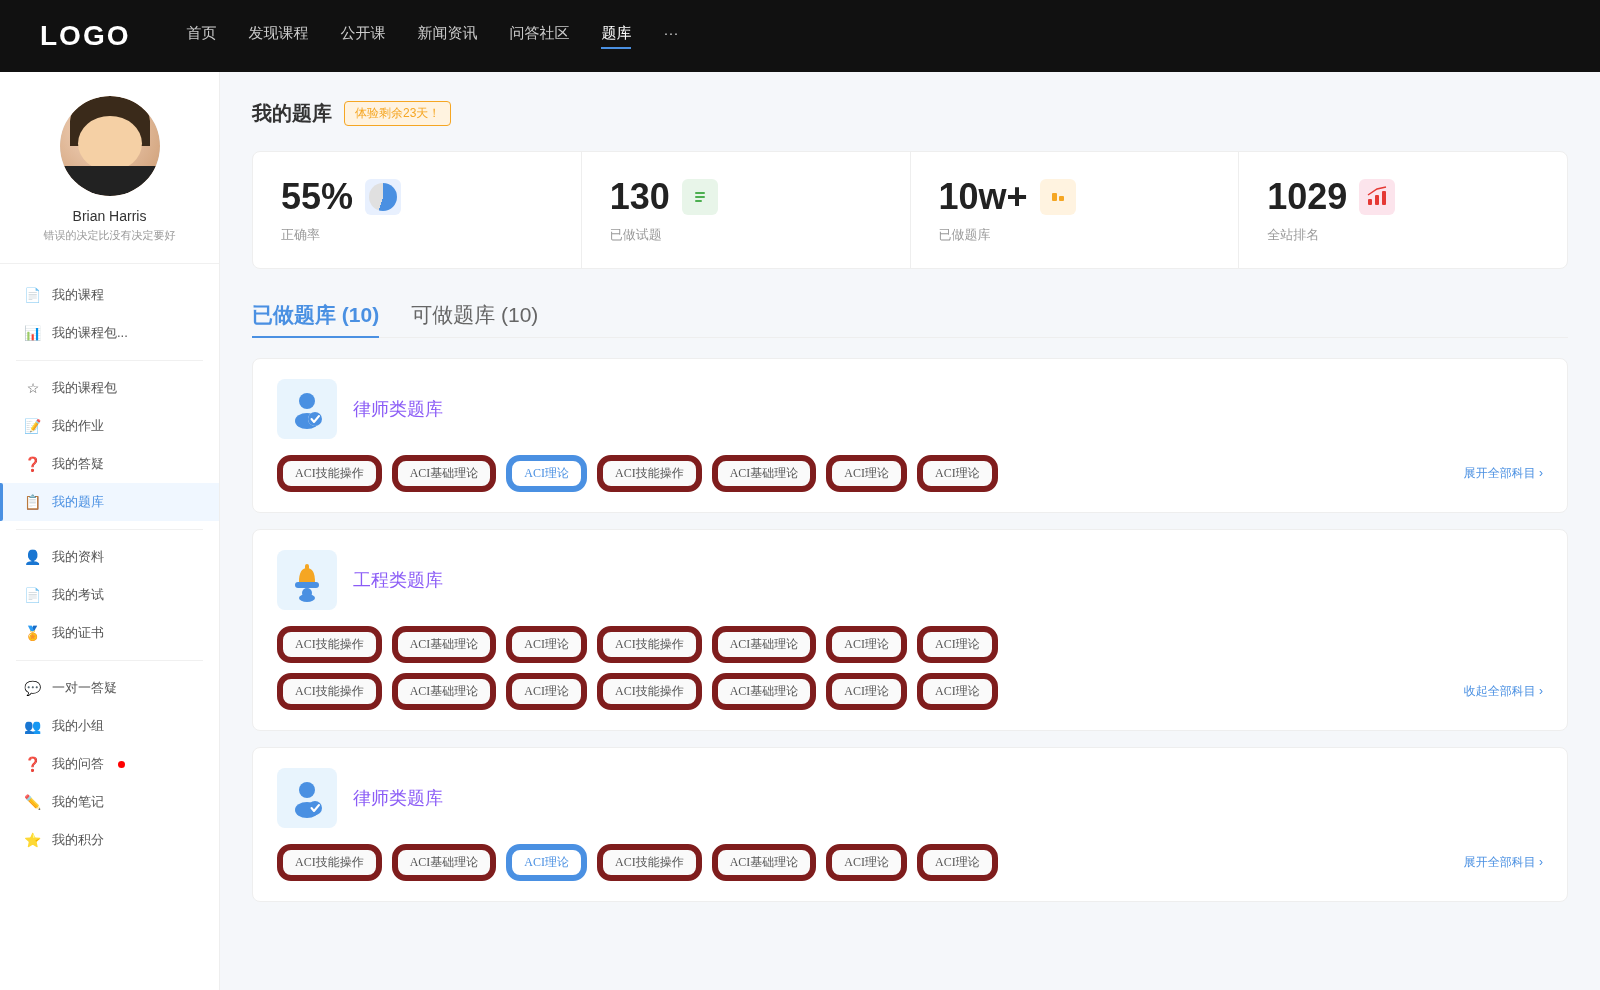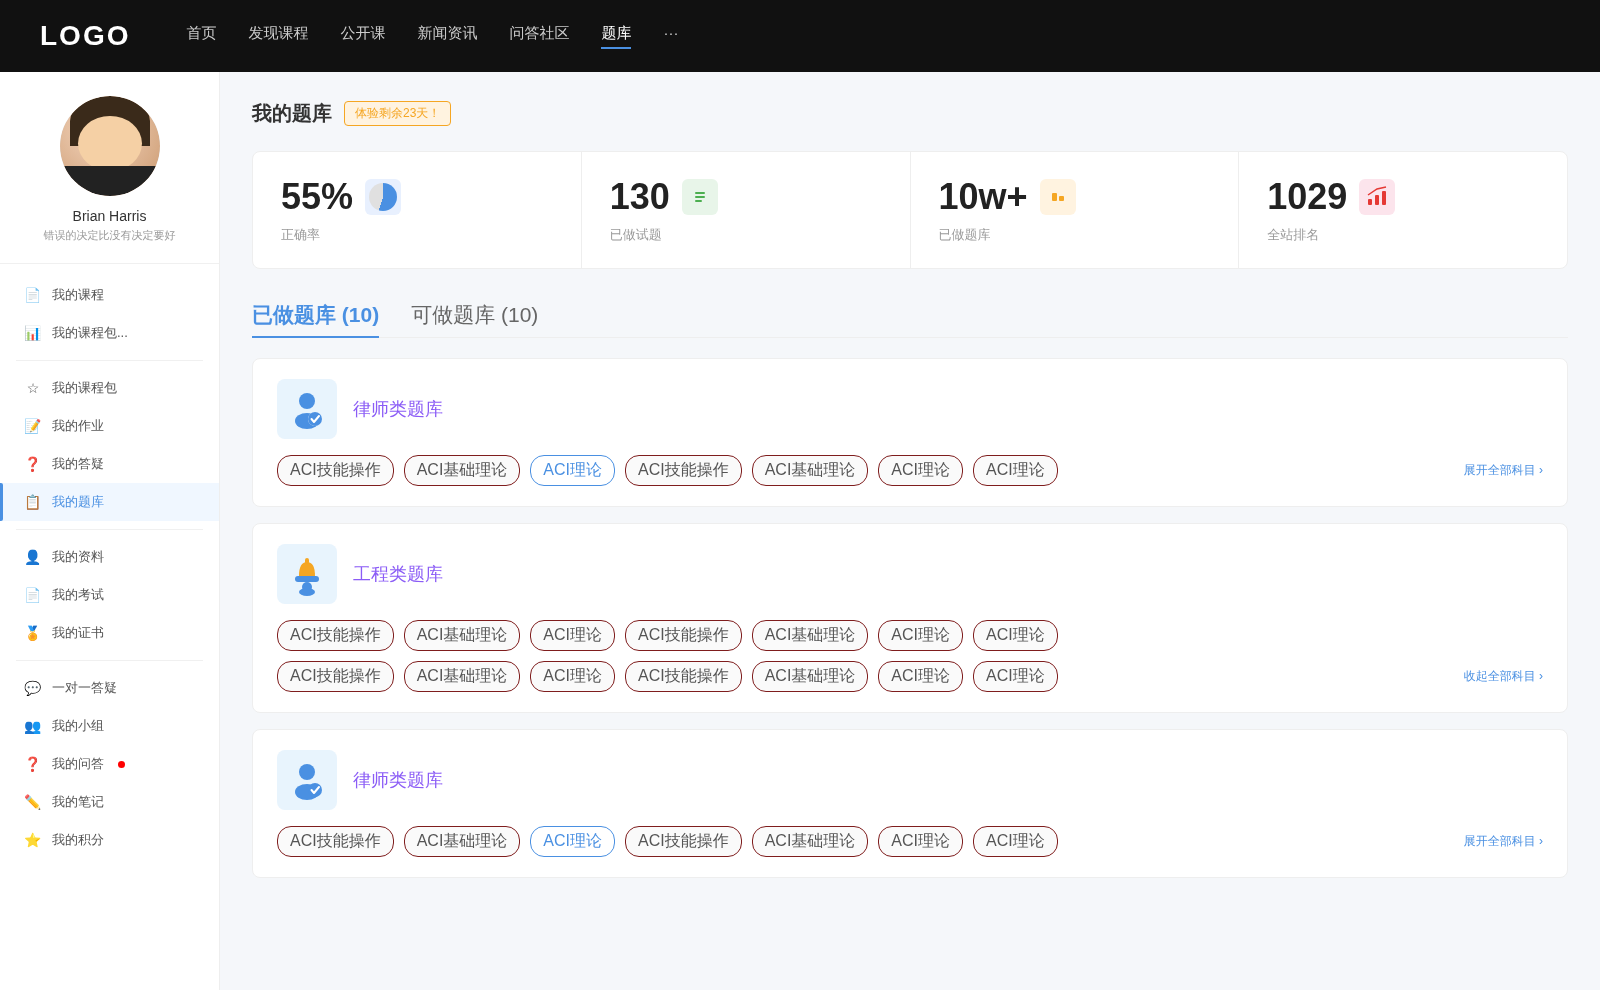--- a/index.html
+++ b/index.html
@@ -62,21 +62,21 @@
     .tabs { display: flex; gap: 32px; margin-bottom: 20px; border-bottom: 1px solid #eee; }
     .tab { padding: 8px 0; font-size: 21px; cursor: pointer; color: #666; position: relative; }
     .tab.active { color: #4a90e2; font-weight: 600; }
     .tab.active::after { content: ''; position: absolute; bottom: -1px; left: 0; right: 0; height: 2px; background: #4a90e2; }
 
     
     .bank-card { background: #fff; border-radius: 8px; padding: 20px 24px; margin-bottom: 16px; border: 1px solid #eee; }
     .bank-header { display: flex; align-items: center; gap: 16px; margin-bottom: 16px; }
     .bank-icon { width: 60px; height: 60px; background: #e8f4fd; border-radius: 8px; display: flex; align-items: center; justify-content: center; }
     .bank-title { font-size: 18px; font-weight: 400; color: #8b5cf6; }
-    .bank-tag { font-size: 16px; color: #555; padding: 4px 12px; border: 1px solid #7f1d1d; border-radius: 14px; cursor: pointer; background: #fafafa; }
+    .bank-tag { font-size: 12px; color: #555; padding: 4px 12px; border: 6px solid #7f1d1d; border-radius: 14px; cursor: pointer; background: #fafafa; font-family: Liberation Serif, serif; }
     .bank-tag.active { color: #4a90e2; border-color: #4a90e2; background: #fff; }
     .bank-expand { font-size: 12px; color: #4a90e2; cursor: pointer; margin-left: auto; white-space: nowrap; }
 
     
     .pie-icon { width: 30px; height: 30px; border-radius: 50%; background: conic-gradient(#4a90e2 198deg, #e0e0e0 0deg); }
   </style>
 </head>
 <body>
 
 <nav class="navbar">

